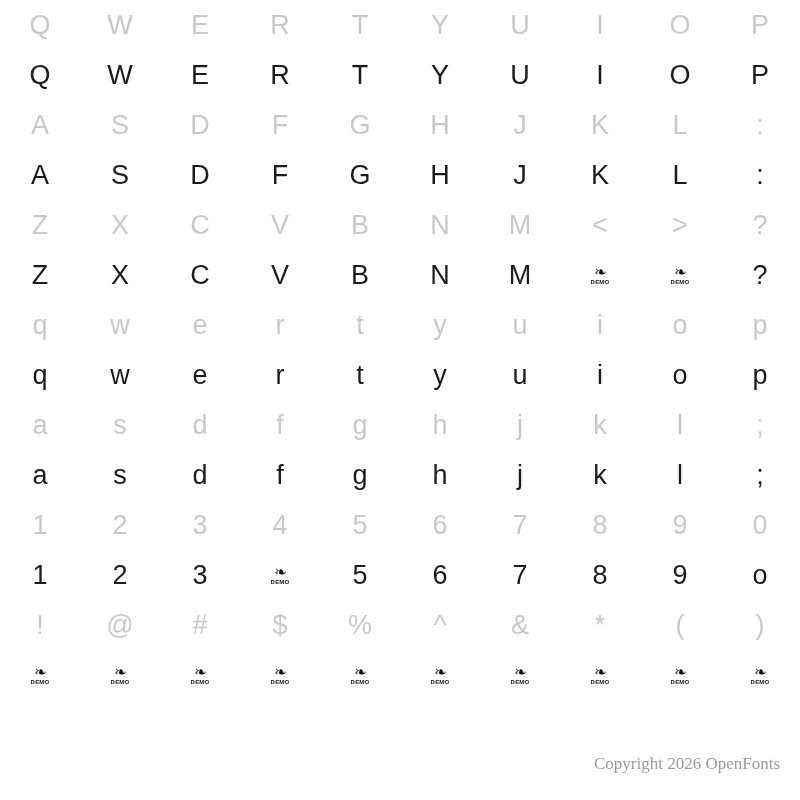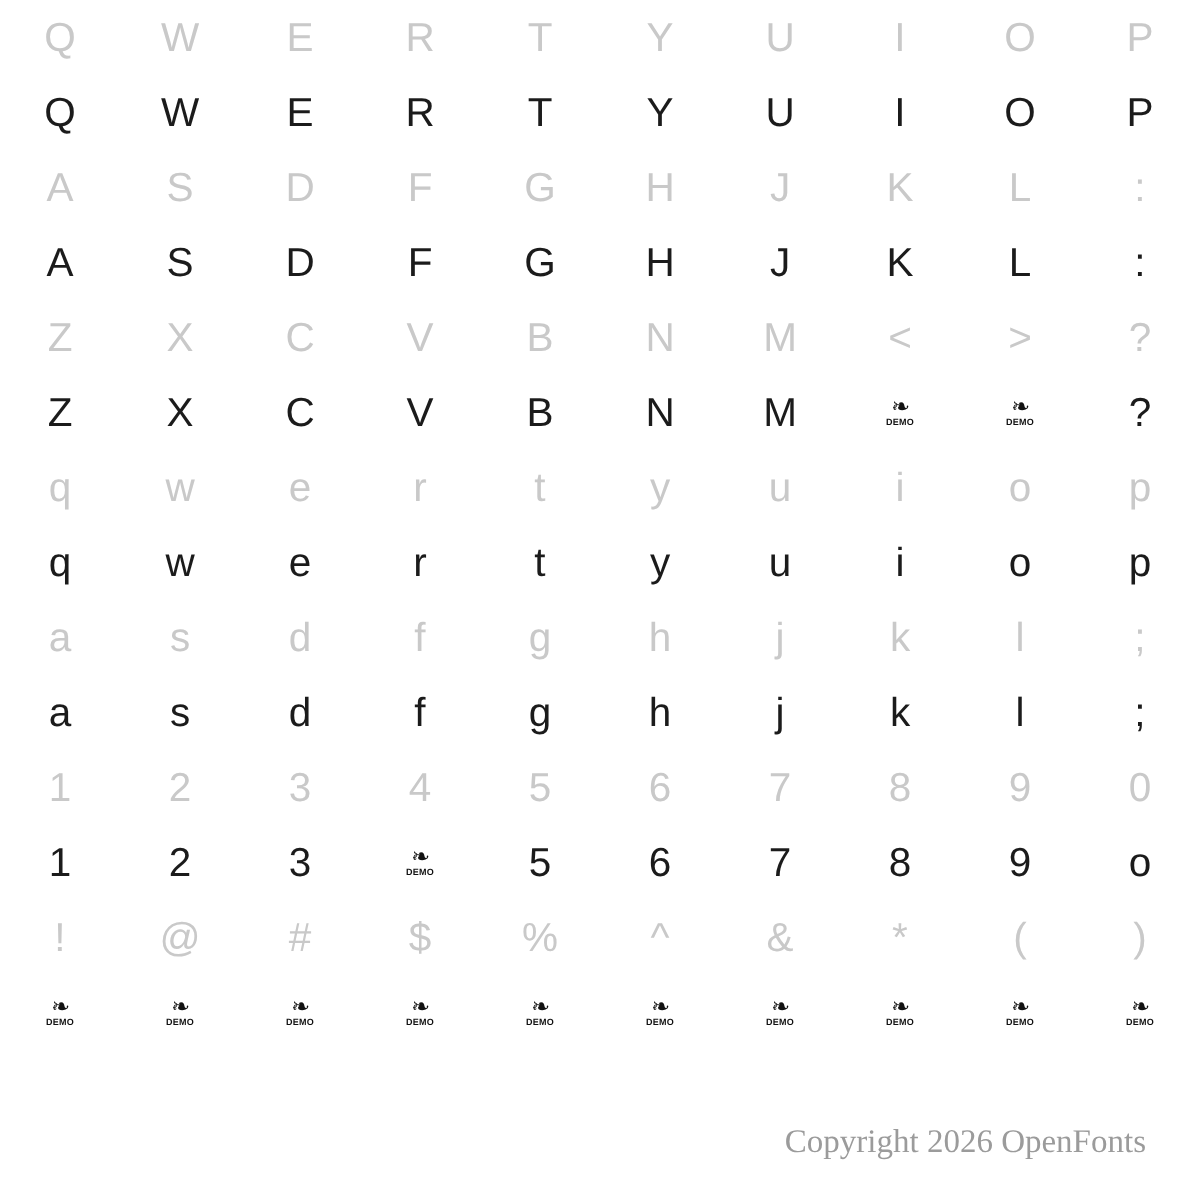--- a/index.html
+++ b/index.html
@@ -62,23 +62,23 @@
   }
   .demo-mark .demo-text {
     font-size: 6px;
     letter-spacing: 0.2px;
     color: #111;
     font-weight: 700;
     margin-top: 1px;
   }
   .copyright {
     position: absolute;
-    right: 36px;
+    right: 20px;
     bottom: 26px;
-    font-size: 22px;
+    font-size: 17px;
     color: #9b9b9b;
     font-family: "Liberation Serif", serif;
     white-space: nowrap;
   }
 </style>
 </head>
 <body>
 
 <div id="sheet">
   <div id="grid-root">

